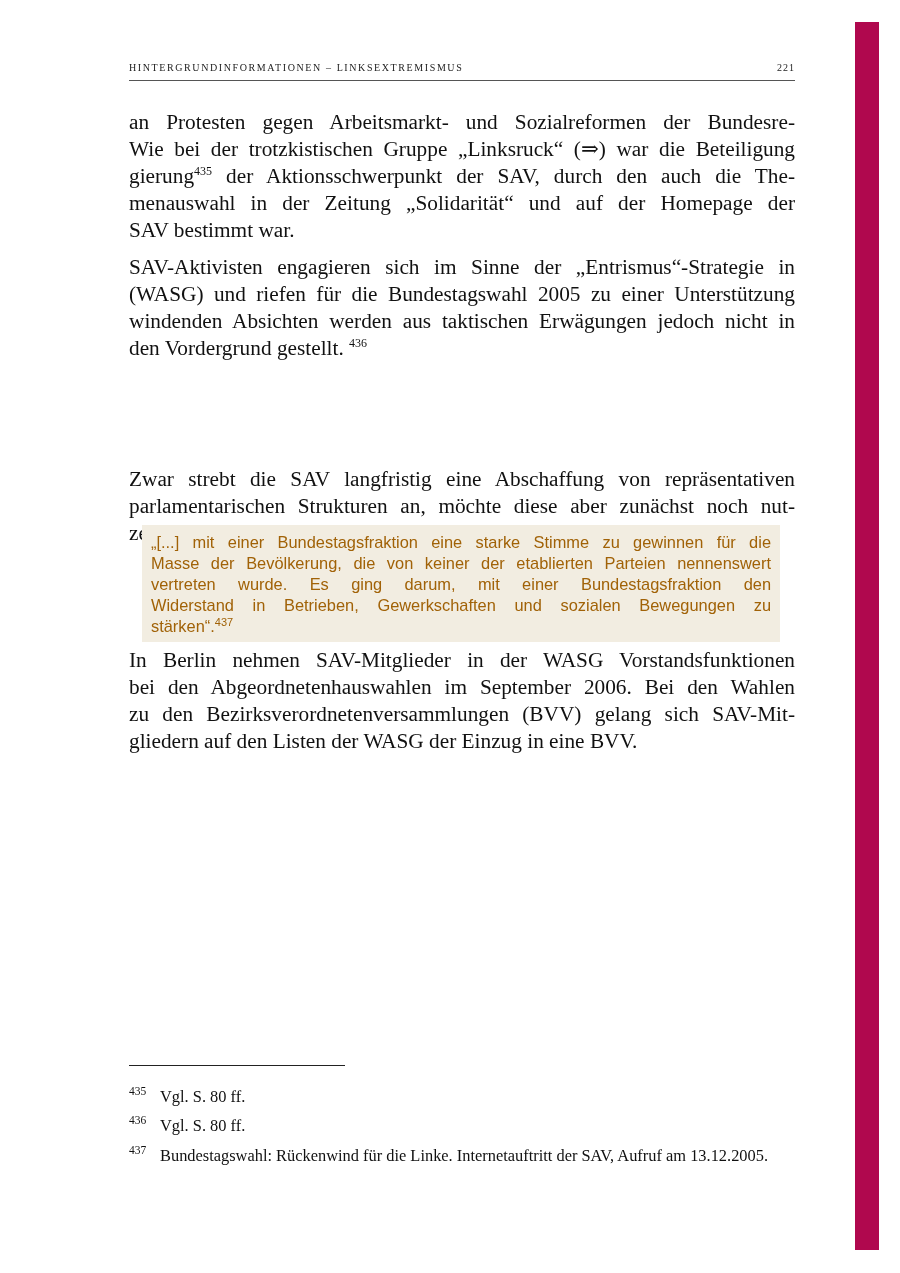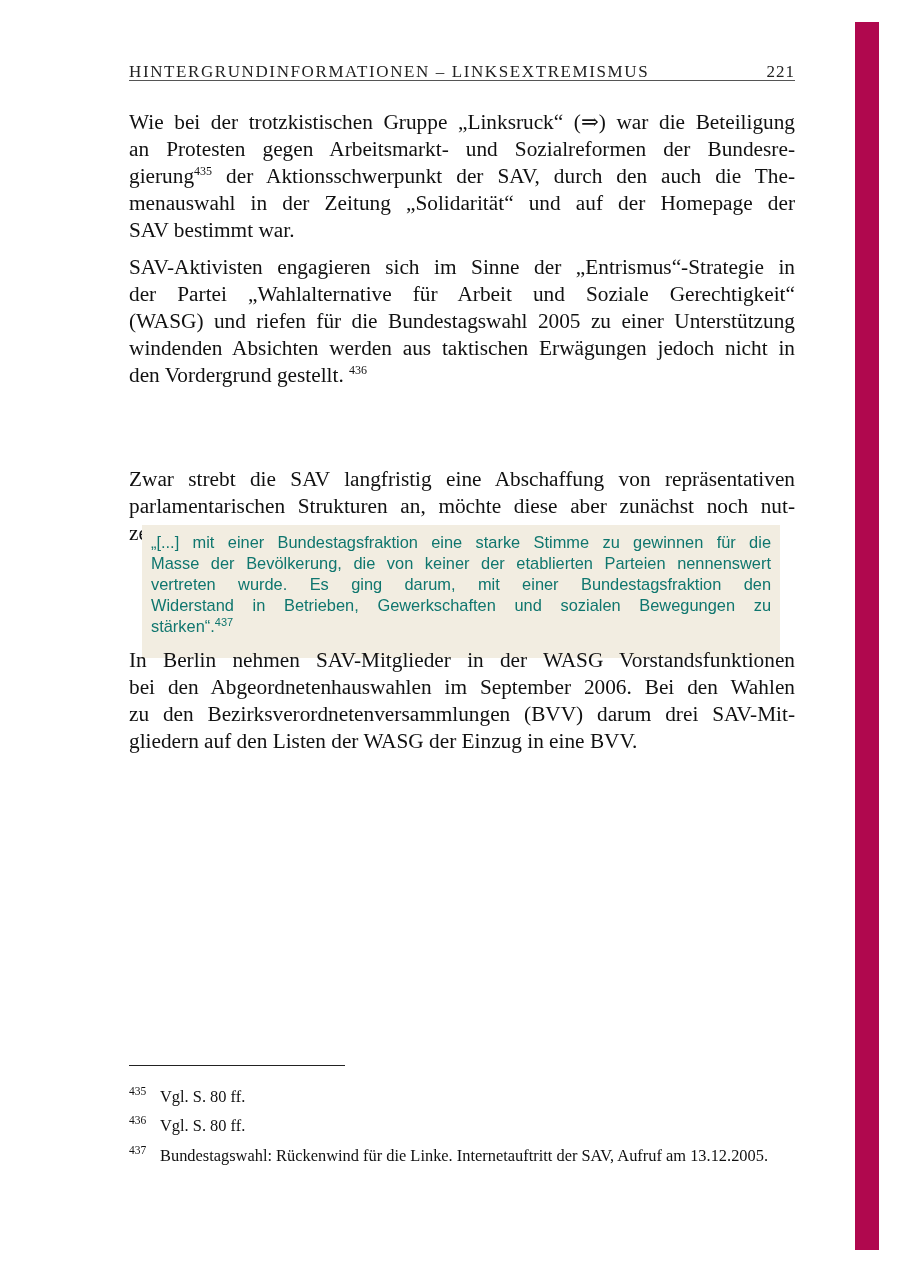--- a/index.html
+++ b/index.html
@@ -4,34 +4,34 @@
 <style>
   html, body { margin:0; padding:0; }
   body {
     width:900px; height:1273px; background:#ffffff; position:relative; overflow:hidden;
     font-family:"Liberation Serif", "DejaVu Serif", serif; color:#111;
   }
   .side-bar { position:absolute; left:855px; top:22px; width:24px; height:1228px; background:#b0084e; }
   .running-header {
     position:absolute; left:129px; top:62px; width:666px; height:18px;
     border-bottom:1px solid #555;
-    font-size:17px; letter-spacing:1.6px; color:#222;
+    font-size:10px; letter-spacing:1.6px; color:#222;
   }
   .running-header .title { position:absolute; left:0; top:0; }
   .running-header .page-no { position:absolute; right:0; top:0; letter-spacing:1px; }
   .body-text {
     position:absolute; left:129px; width:666px;
     font-size:21.3px; line-height:27px; text-align:justify; hyphens:manual;
   }
   sup { font-size:12px; line-height:0; vertical-align:super; }
   .quote-box {
-    position:absolute; left:142px; top:525px; width:638px; height:133px;
+    position:absolute; left:142px; top:525px; width:638px; height:117px;
     background:#f2ede1; box-sizing:border-box; padding:7px 9px 0 9px;
     font-family:"Liberation Sans", "DejaVu Sans", sans-serif;
-    font-size:16.4px; line-height:21px; text-align:justify; color:#0f766e;
+    font-size:16.4px; line-height:21px; text-align:justify; color:#a16207;
   }
   .quote-box sup { font-size:11px; }
   .footnote-rule { position:absolute; left:129px; top:1065px; width:216px; height:1px; background:#222; }
   .footnote {
     position:absolute; left:129px; width:666px;
     font-size:16.4px; line-height:21px;
   }
   .footnote .fn-num { position:absolute; left:0; top:-5px; font-size:11.5px; }
   .footnote .fn-text { display:block; margin-left:31px; text-align:justify; }
 </style>
@@ -39,30 +39,29 @@
 <body>
 
 <div class="side-bar"></div>
 
 <div class="running-header">
   <span class="title">HINTERGRUNDINFORMATIONEN – LINKSEXTREMISMUS</span>
   <span class="page-no">221</span>
 </div>
 
 <div class="body-text" style="top:109px;">
+  <div style="text-align-last:justify">an Protesten gegen Arbeitsmarkt- und Sozialreformen der Bundesre-</div>
   <div style="text-align-last:justify">Wie bei der trotzkistischen Gruppe „Linksruck“ (⇒) war die Beteiligung</div>
-  <div style="text-align-last:justify">an Protesten gegen Arbeitsmarkt- und Sozialreformen der Bundesre-</div>
   <div style="text-align-last:justify"><span>gierung</span><sup>435</sup><span> der Aktionsschwerpunkt der SAV, durch den auch die The-</span></div>
   <div style="text-align-last:justify">menauswahl in der Zeitung „Solidarität“ und auf der Homepage der</div>
   <div>SAV bestimmt war.</div>
 </div>
 
 <div class="body-text" style="top:254px;">
   <div style="text-align-last:justify">SAV-Aktivisten engagieren sich im Sinne der „Entrismus“-Strategie in</div>
-  <div style="text-align-last:justify">der Partei „Wahlalternative für Arbeit und Soziale Gerechtigkeit“</div>
   <div style="text-align-last:justify">(WASG) und riefen für die Bundestagswahl 2005 zu einer Unterstützung</div>
   <div style="text-align-last:justify">windenden Absichten werden aus taktischen Erwägungen jedoch nicht in</div>
   <div><span>den Vordergrund gestellt. </span><sup>436</sup></div>
 </div>
 
 <div class="body-text" style="top:426px;margin-top:40px;">
   <div style="text-align-last:justify">Zwar strebt die SAV langfristig eine Abschaffung von repräsentativen</div>
   <div style="text-align-last:justify">parlamentarischen Strukturen an, möchte diese aber zunächst noch nut-</div>
   <div>zen um</div>
 </div>
@@ -71,21 +70,21 @@
   <div style="text-align-last:justify">„[...] mit einer Bundestagsfraktion eine starke Stimme zu gewinnen für die</div>
   <div style="text-align-last:justify">Masse der Bevölkerung, die von keiner der etablierten Parteien nennenswert</div>
   <div style="text-align-last:justify; word-spacing:6px">vertreten wurde. Es ging darum, mit einer Bundestagsfraktion den</div>
   <div style="text-align-last:justify">Widerstand in Betrieben, Gewerkschaften und sozialen Bewegungen zu</div>
   <div><span>stärken“.</span><sup>437</sup></div>
 </div>
 
 <div class="body-text" style="top:647px;">
   <div style="text-align-last:justify">In Berlin nehmen SAV-Mitglieder in der WASG Vorstandsfunktionen</div>
   <div style="text-align-last:justify">bei den Abgeordnetenhauswahlen im September 2006. Bei den Wahlen</div>
-  <div style="text-align-last:justify">zu den Bezirksverordnetenversammlungen (BVV) darum drei SAV-Mit-</div>
+  <div style="text-align-last:justify">zu den Bezirksverordnetenversammlungen (BVV) gelang sich SAV-Mit-</div>
   <div>gliedern auf den Listen der WASG der Einzug in eine BVV.</div>
 </div>
 
 <div class="footnote-rule"></div>
 
 <div class="footnote" style="top:1086px;">
   <span class="fn-num">435</span>
   <span class="fn-text">Vgl. S. 80 ff.</span>
 </div>
 <div class="footnote" style="top:1115px;">

